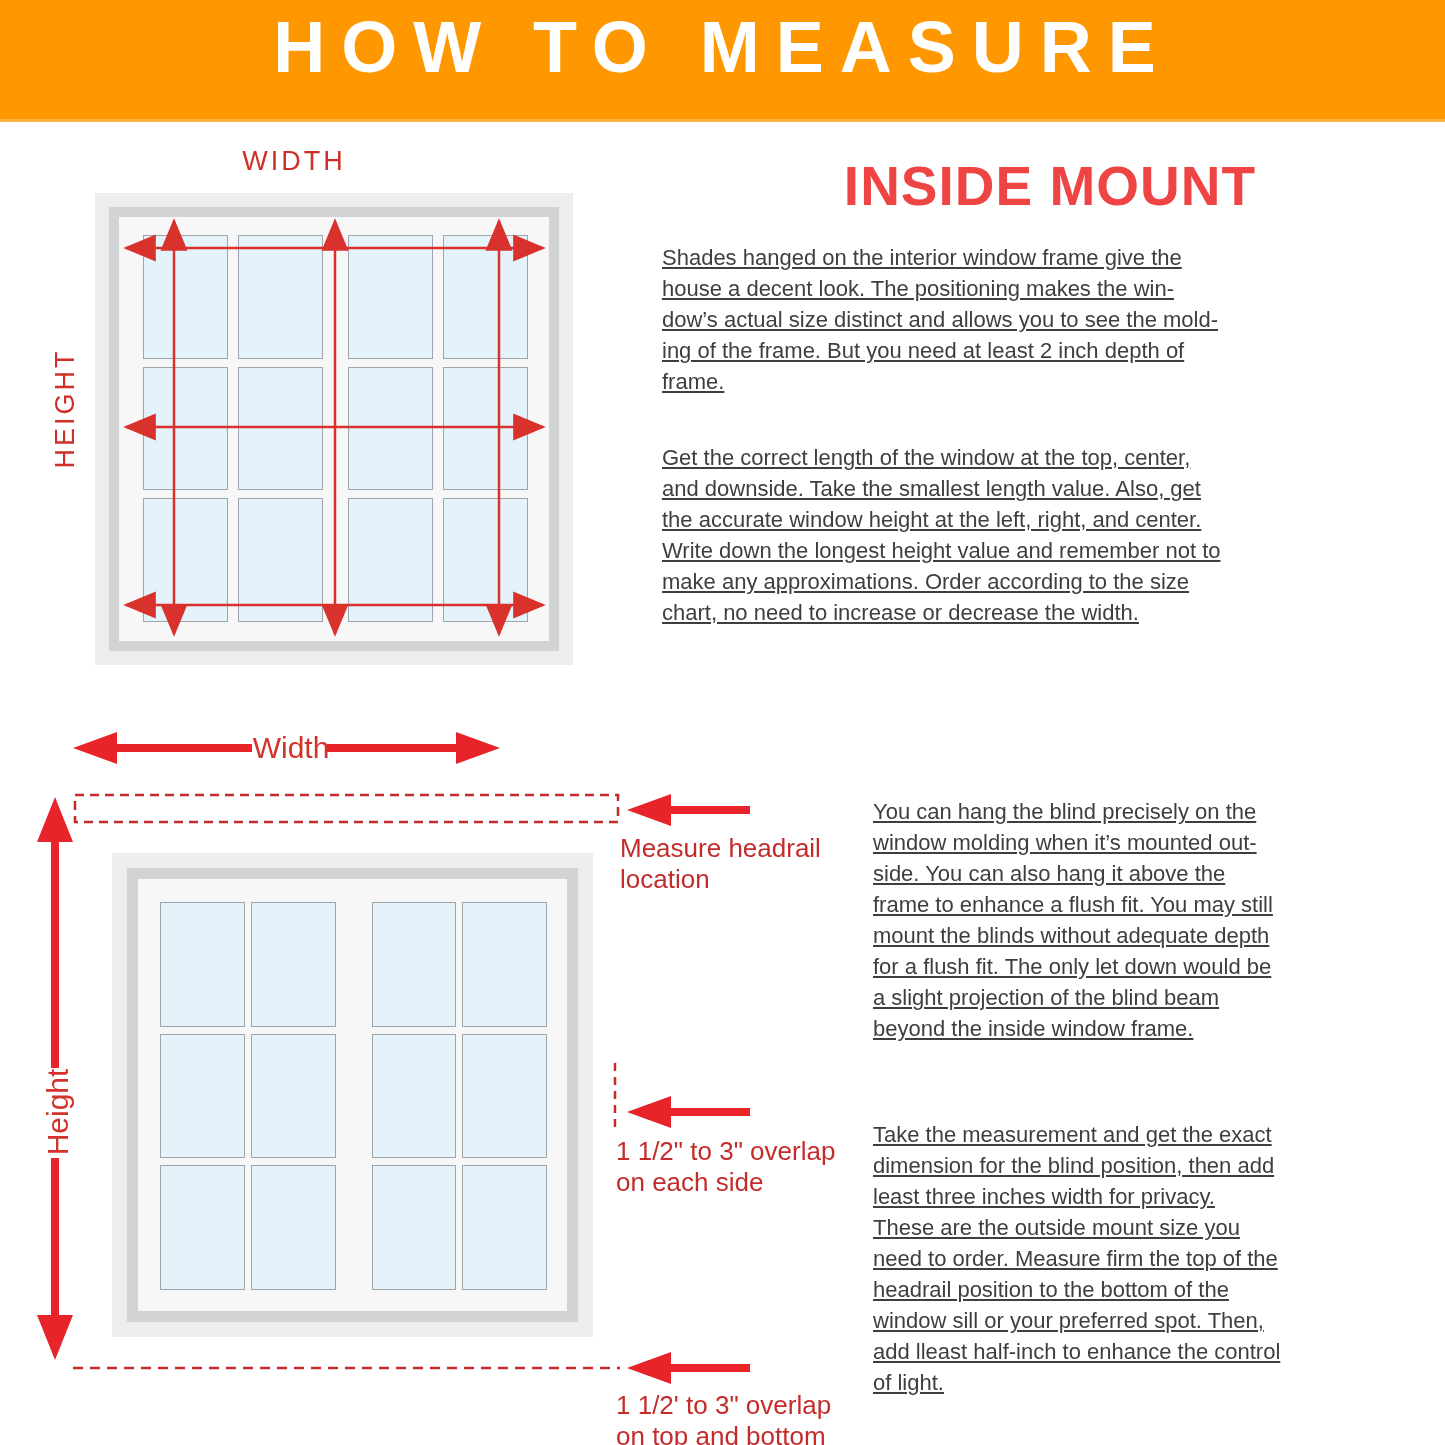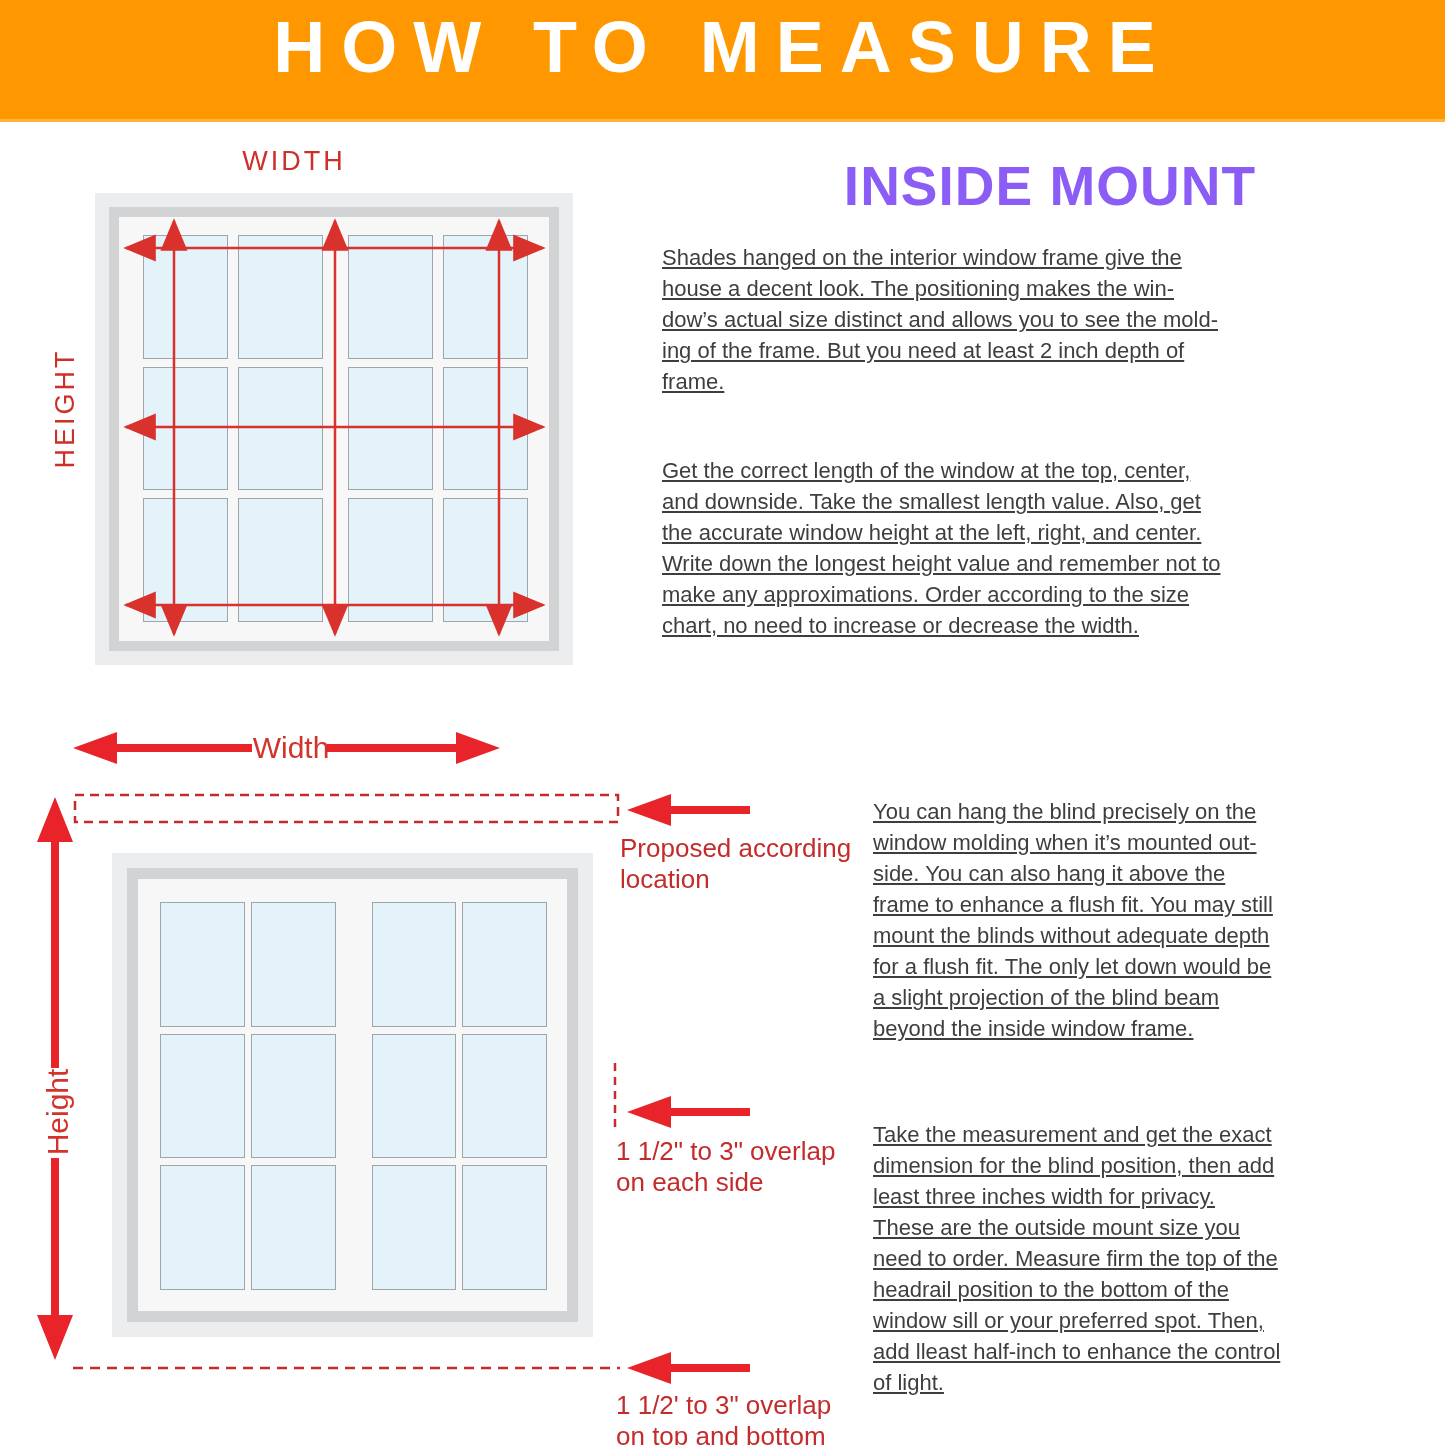--- a/index.html
+++ b/index.html
@@ -7,21 +7,21 @@
         font-family:"Liberation Sans", sans-serif;}
 
   
   .header{position:absolute;left:0;top:0;width:1445px;height:122px;background:#FF9800;
           border-bottom:3px solid #FFB43F;box-sizing:border-box;}
   .header-title{position:absolute;left:0;top:0;width:100%;height:91px;line-height:94px;
           text-align:center;color:#ffffff;font-size:72px;font-weight:bold;letter-spacing:16px;}
 
   
   .para{position:absolute;color:#3E3E3E;font-size:22px;line-height:31px;white-space:pre-line;text-decoration:underline;}
-  .section-heading{position:absolute;text-align:center;color:#8b5cf6;font-size:55px;
+  .section-heading{position:absolute;text-align:center;color:#ef4444;font-size:55px;
           font-weight:bold;letter-spacing:1px;}
   .red-note{position:absolute;color:#C42B2B;font-size:26px;line-height:31px;white-space:pre-line;}
   .dim-label{position:absolute;color:#CE2F28;font-size:27px;letter-spacing:3px;text-align:center;}
   .dim-label2{position:absolute;color:#D2342B;font-size:30px;text-align:center;}
   .rot{transform:rotate(-90deg);transform-origin:center center;}
 
   
   .window{position:absolute;background:#ECEDEE;z-index:1;}
   .window .bevel{position:absolute;background:#D2D3D5;}
   .window .interior{position:absolute;background:#F7F7F8;display:flex;box-sizing:border-box;}
@@ -97,21 +97,21 @@
         <div class="pane"></div>
           <div class="pane"></div>
         <div class="pane"></div>
           <div class="pane"></div>
         <div class="pane"></div>
           <div class="pane"></div>
       </div>
     </div>
   </div>
 
-  <div class="red-note label-layer" style="left:620px;top:833px;">Proposed according
+  <div class="red-note label-layer" style="left:620px;top:833px;">Measure headrail
 location</div>
   <div class="red-note label-layer" style="left:616px;top:1136px;">1 1/2" to 3" overlap
 on each side</div>
   <div class="red-note label-layer" style="left:616px;top:1390px;">1 1/2' to 3" overlap
 on top and bottom</div>
 
   <svg class="arrows" width="1445" height="1445" viewBox="0 0 1445 1445">
     <defs>
       <marker id="ah" viewBox="0 0 12 10" refX="11" refY="5" markerWidth="13" markerHeight="11" orient="auto-start-reverse">
         <path d="M0,0 L12,5 L0,10 z" fill="#D9312C"></path>
@@ -143,21 +143,21 @@
       <polygon points="55,1360 37,1315 51,1315 51,1158 59,1158 59,1315 73,1315"></polygon>
     </g>
   </svg>
 
   <div class="section-heading" style="left:660px;top:154px;width:780px;">INSIDE MOUNT</div>
   <div class="para" style="left:662px;top:242px;width:780px;">Shades hanged on the interior window frame give the
 house a decent look. The positioning makes the win-
 dow’s actual size distinct and allows you to see the mold-
 ing of the frame. But you need at least 2 inch depth of
 frame.</div>
-  <div class="para" style="left:662px;top:455px;width:780px;">Get the correct length of the window at the top, center,
+  <div class="para" style="left:662px;top:442px;width:780px;">Get the correct length of the window at the top, center,
 and downside. Take the smallest length value. Also, get
 the accurate window height at the left, right, and center.
 Write down the longest height value and remember not to
 make any approximations. Order according to the size
 chart, no need to increase or decrease the width.</div>
 
   <div class="para" style="left:873px;top:1119px;width:570px;">Take the measurement and get the exact
 dimension for the blind position, then add
 least three inches width for privacy.
 These are the outside mount size you

